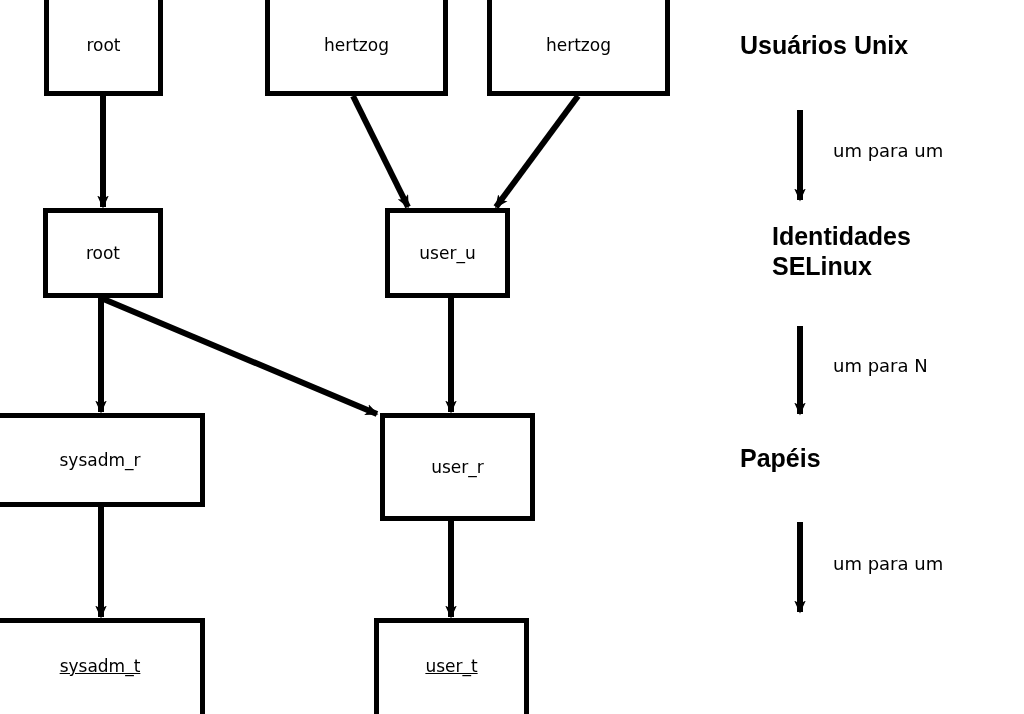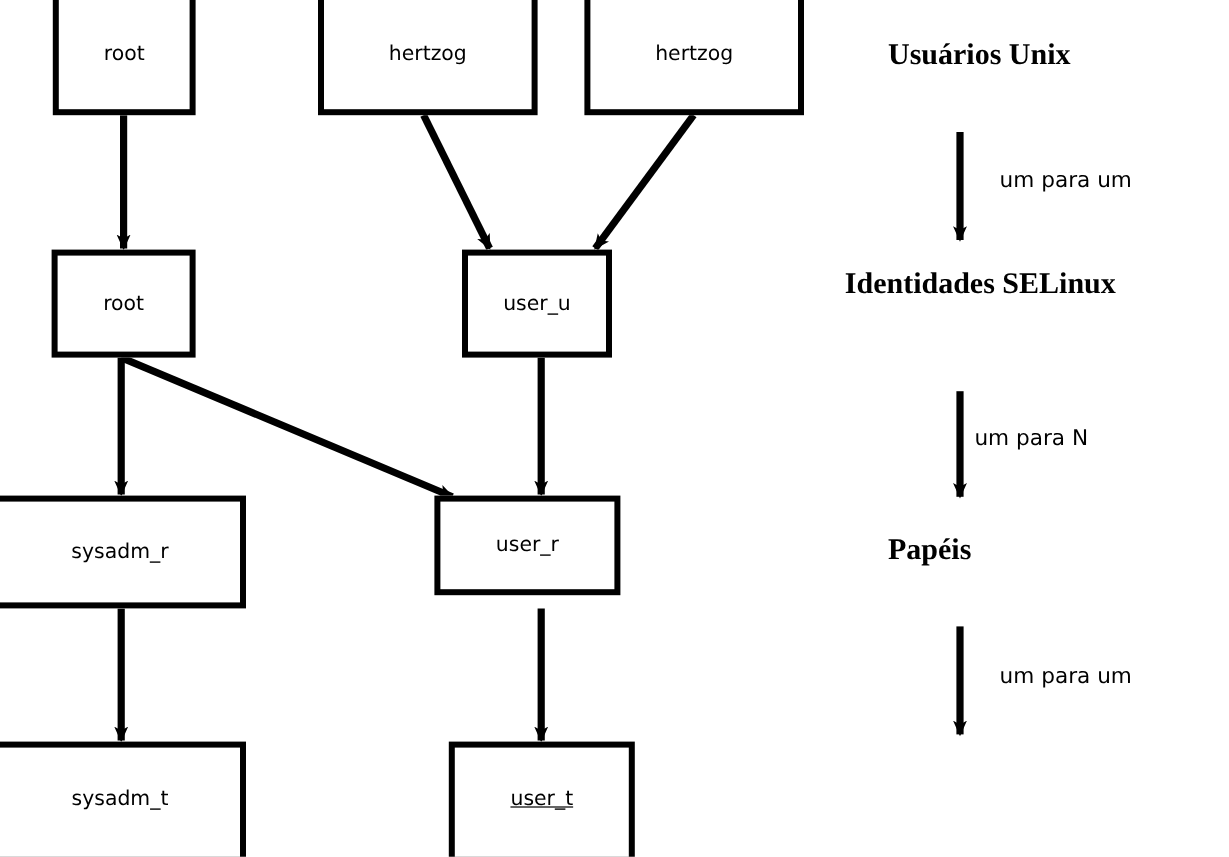--- a/index.html
+++ b/index.html
@@ -38,21 +38,21 @@
   .node-label {
     font-family: "DejaVu Sans", sans-serif;
     font-size: 17px;
     font-weight: 400;
     color: #000000;
     line-height: 1;
     white-space: nowrap;
   }
   .legend-heading {
     position: absolute;
-    font-family: Liberation Serif, serif;
+    font-family: Liberation Sans, sans-serif;
     font-size: 25px;
     font-weight: 700;
     color: #000000;
     white-space: nowrap;
     line-height: 1.18;
   }
   .legend-rel {
     position: absolute;
     font-family: "DejaVu Sans", sans-serif;
     font-size: 18px;
@@ -112,38 +112,38 @@
   </div>
 
   <div class="node-box" style="left:385px; top:208px; width:125px; height:90px;">
     <span class="node-label">user_u</span>
   </div>
 
   <div class="node-box" style="left:-5px; top:413px; width:210px; height:94px;">
     <span class="node-label">sysadm_r</span>
   </div>
 
-  <div class="node-box" style="left:362px; top:413px; width:155px; height:83px;align-items:center;">
+  <div class="node-box" style="left:380px; top:413px; width:155px; height:108px;align-items:center;">
     <span class="node-label">user_r</span>
   </div>
 
   <div class="node-box" style="left:-5px; top:618px; width:210px; height:101px;">
-    <span class="node-label" style="margin-top:-4px;">sysadm_t</span>
+    <span class="node-label" style="margin-top:-4px;text-decoration:underline;">sysadm_t</span>
   </div>
 
   <div class="node-box" style="left:374px; top:618px; width:155px; height:101px;">
     <span class="node-label" style="margin-top:-4px;text-decoration:underline;">user_t</span>
   </div>
 
   <div class="legend-heading" style="left:740px; top:31px;">Usuários Unix</div>
 
-  <div class="legend-heading" style="left:704px; top:222px; width:230px; white-space:normal;">Identidades SELinux</div>
+  <div class="legend-heading" style="left:772px; top:222px; width:230px; white-space:normal;">Identidades SELinux</div>
 
   <div class="legend-heading" style="left:740px; top:444px;">Papéis</div>
 
 
   <div class="legend-rel" style="left:833px; top:142px;">um para um</div>
 
-  <div class="legend-rel" style="left:812px; top:357px;">um para N</div>
+  <div class="legend-rel" style="left:833px; top:357px;">um para N</div>
 
   <div class="legend-rel" style="left:833px; top:555px;">um para um</div>
 
 </div>
 
 </body></html>

